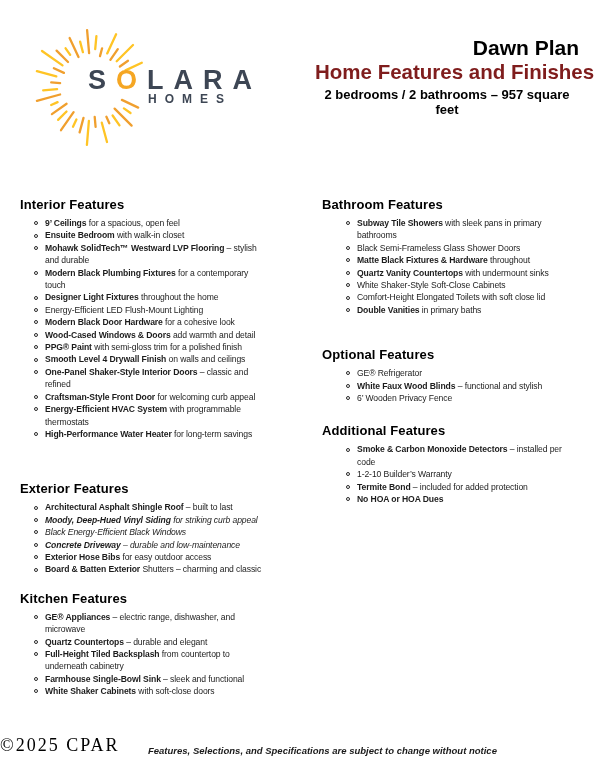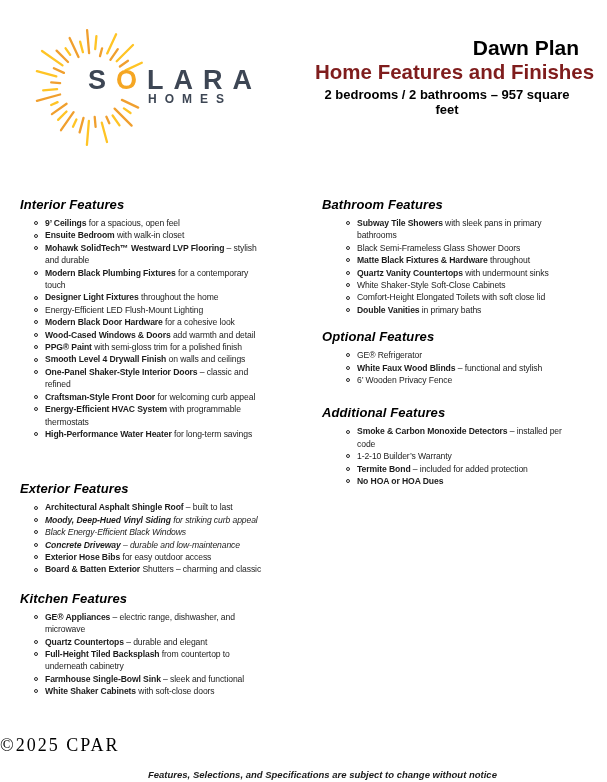--- a/index.html
+++ b/index.html
@@ -33,26 +33,26 @@
   .plan-name   { font-size: 21px; font-weight: 700; color:#000; text-align: right; line-height: 24px; }
   .doc-title   { font-size: 20.5px; font-weight: 700; color:#7f1d1d; line-height: 24px; white-space: nowrap; }
   .doc-subtitle{ font-size: 13px; font-weight: 700; color:#000; text-align: center; margin-top: 3px; }
 
   
   .col { position: absolute; top: 197px; }
   .col-left  { left: 20px;  width: 295px; }
   .col-right { left: 322px; width: 272px; }
 
   .feature-section h3 {
-    font-size: 13px; font-weight: 700; font-style: italic;
+    font-size: 13px; font-weight: 700; 
     color: #000; margin-bottom: 5px; letter-spacing: .1px;
   }
   .col-left  .feature-section + .feature-section { margin-top: 41px; }
   .col-left  .feature-section + .feature-section + .feature-section { margin-top: 15px; }
-  .col-right .feature-section + .feature-section { margin-top: 13px; }
+  .col-right .feature-section + .feature-section { margin-top: 31px; }
   .col-right .feature-section + .feature-section + .feature-section { margin-top: 19px; }
 
   ul.feature-list { list-style: none; }
   .feature-item {
     display: flex; align-items: flex-start;
     font-size: 8.6px; line-height: 12.4px; letter-spacing: -0.1px;
     padding-left: 14px;
   }
   .col-right .feature-item { padding-left: 24px; }
   .bullet {
@@ -68,21 +68,20 @@
   
   .footer-mark {
     position: absolute; left: 0; top: 735px;
     font-family: "Liberation Serif", serif;
     font-size: 18px; color: #000; letter-spacing: 2px; white-space: nowrap;
   }
   .footer-disclaimer {
     position: absolute; left: 148px; top: 745px;
     font-size: 9.5px; font-style: italic; font-weight: 600; color: #1a1a1a;
     white-space: nowrap;
-    margin-top: 24px;
   }
 </style>
 <title>Dawn Plan – Home Features and Finishes</title></head>
 <body>
 
 <div class="page">
 
   <div class="logo">
     <svg width="140" height="140" viewBox="0 0 140 140" id="sunburst">
         <line x1="99.9" y1="83.9" x2="116.2" y2="91.6" stroke="#f09f2e" stroke-width="2.3" stroke-linecap="round"></line>

